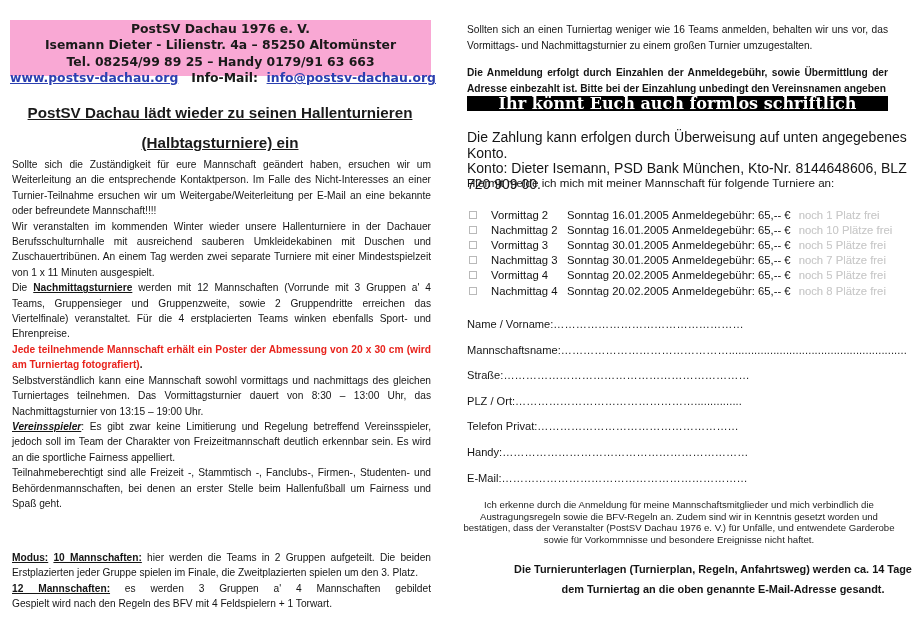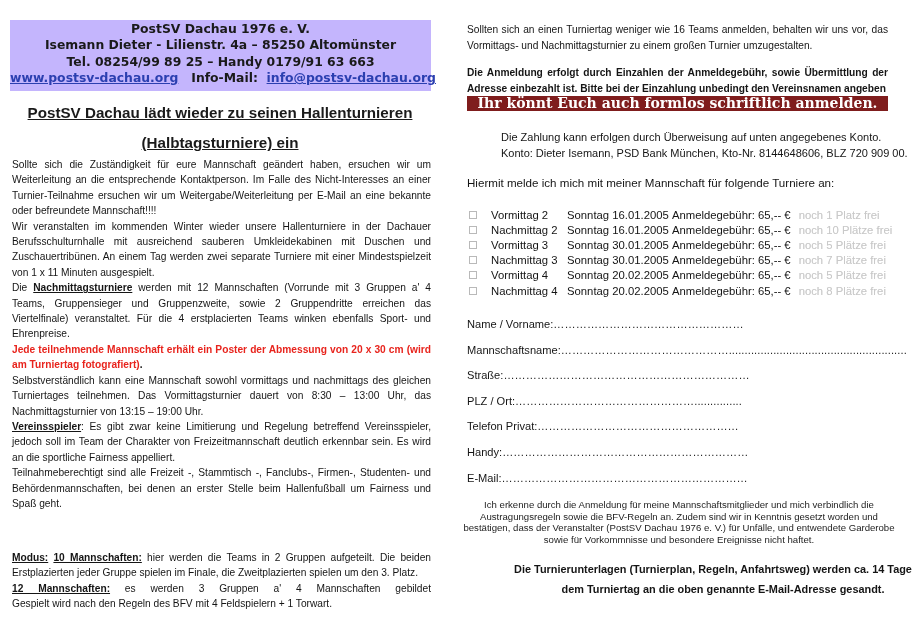--- a/index.html
+++ b/index.html
@@ -6,22 +6,22 @@
     body {
       width: 914px; height: 630px; position: relative; overflow: hidden;
       font-family: "Liberation Sans", sans-serif; color: #111;
     }
     .col { position: absolute; top: 0; }
     #left { left: 0; width: 452px; }
     #right { left: 455px; width: 459px; }
 
     
     .hdr {
-      position: absolute; left: 10px; top: 20px; width: 421px; height: 71px;
-      background: #c4b5fd; text-align: center;
+      position: absolute; left: 10px; top: 20px; width: 421px; height: 56px;
+      background: #f9a8d4; text-align: center;
       font-family: "DejaVu Sans", sans-serif; font-weight: bold;
       font-size: 12.4px; line-height: 16.4px; color: #1a1a1a;
       padding-top: 1px; box-sizing: border-box;
     }
     .hdr .line { white-space: nowrap; }
     .hdr a { color: #2b3fb0; text-decoration: underline; }
 
     .title {
       position: absolute; left: 0; width: 440px; text-align: center;
       font-weight: bold; font-size: 15.2px; text-decoration: underline; color: #1a1a1a;
@@ -29,37 +29,37 @@
     #title1 { top: 104px; text-decoration: underline; }
     #title2 { top: 134px; }
 
     .body {
       position: absolute; left: 12px; width: 419px;
       font-size: 10.2px; line-height: 15.4px; text-align: justify; color: #151515;
     }
     .body p { margin: 0; }
     .b { font-weight: bold; }
     .u { text-decoration: underline; }
-    .bi { font-weight: bold; text-decoration: underline; }
+    .bi { font-weight: bold; font-style: italic; text-decoration: underline; }
     .red { color: #e8241d; font-weight: bold; }
     .tight-justify { text-align-last: justify; }
 
     
     .r-text {
       position: absolute; left: 12px; width: 421px;
       font-size: 10.2px; line-height: 15.5px; color: #151515; text-align: justify;
     }
     .r-text p { margin: 0; }
     .bold-par { font-weight: bold; }
     .blackbar {
       position: absolute; left: 12px; top: 96px; width: 421px; height: 15px;
-      background: #7f1d1d; color: #fff; text-align: center;
-      font-family: "DejaVu Serif", serif; font-weight: bold; font-size: 14px; line-height: 15px;
-    }
-    .pay { position: absolute; left: 12px; top: 130px; font-size: 11px; line-height: 15.5px; color: #151515; margin-left: 34px; }
+      background: #000000; color: #fff; text-align: center;
+      font-family: "DejaVu Serif", serif; font-weight: bold; font-size: 16px; line-height: 15px;
+    }
+    .pay { position: absolute; left: 12px; top: 130px; font-size: 14px; line-height: 15.5px; color: #151515; }
     .pay p { margin: 0; }
     .intro { position: absolute; left: 12px; top: 176px; font-size: 11.6px; color: #151515; }
 
     .turnier-list { position: absolute; left: 12px; top: 207px; }
     .trow { display: flex; align-items: center; height: 15.2px; font-size: 11.3px; color: #141414; white-space: nowrap; }
     .cb {
       width: 6px; height: 6px; border: 1px solid #b9b9b9; margin-left: 2px; margin-right: 14px;
       box-sizing: content-box; flex: none;
     }
     .tname { width: 76px; }

